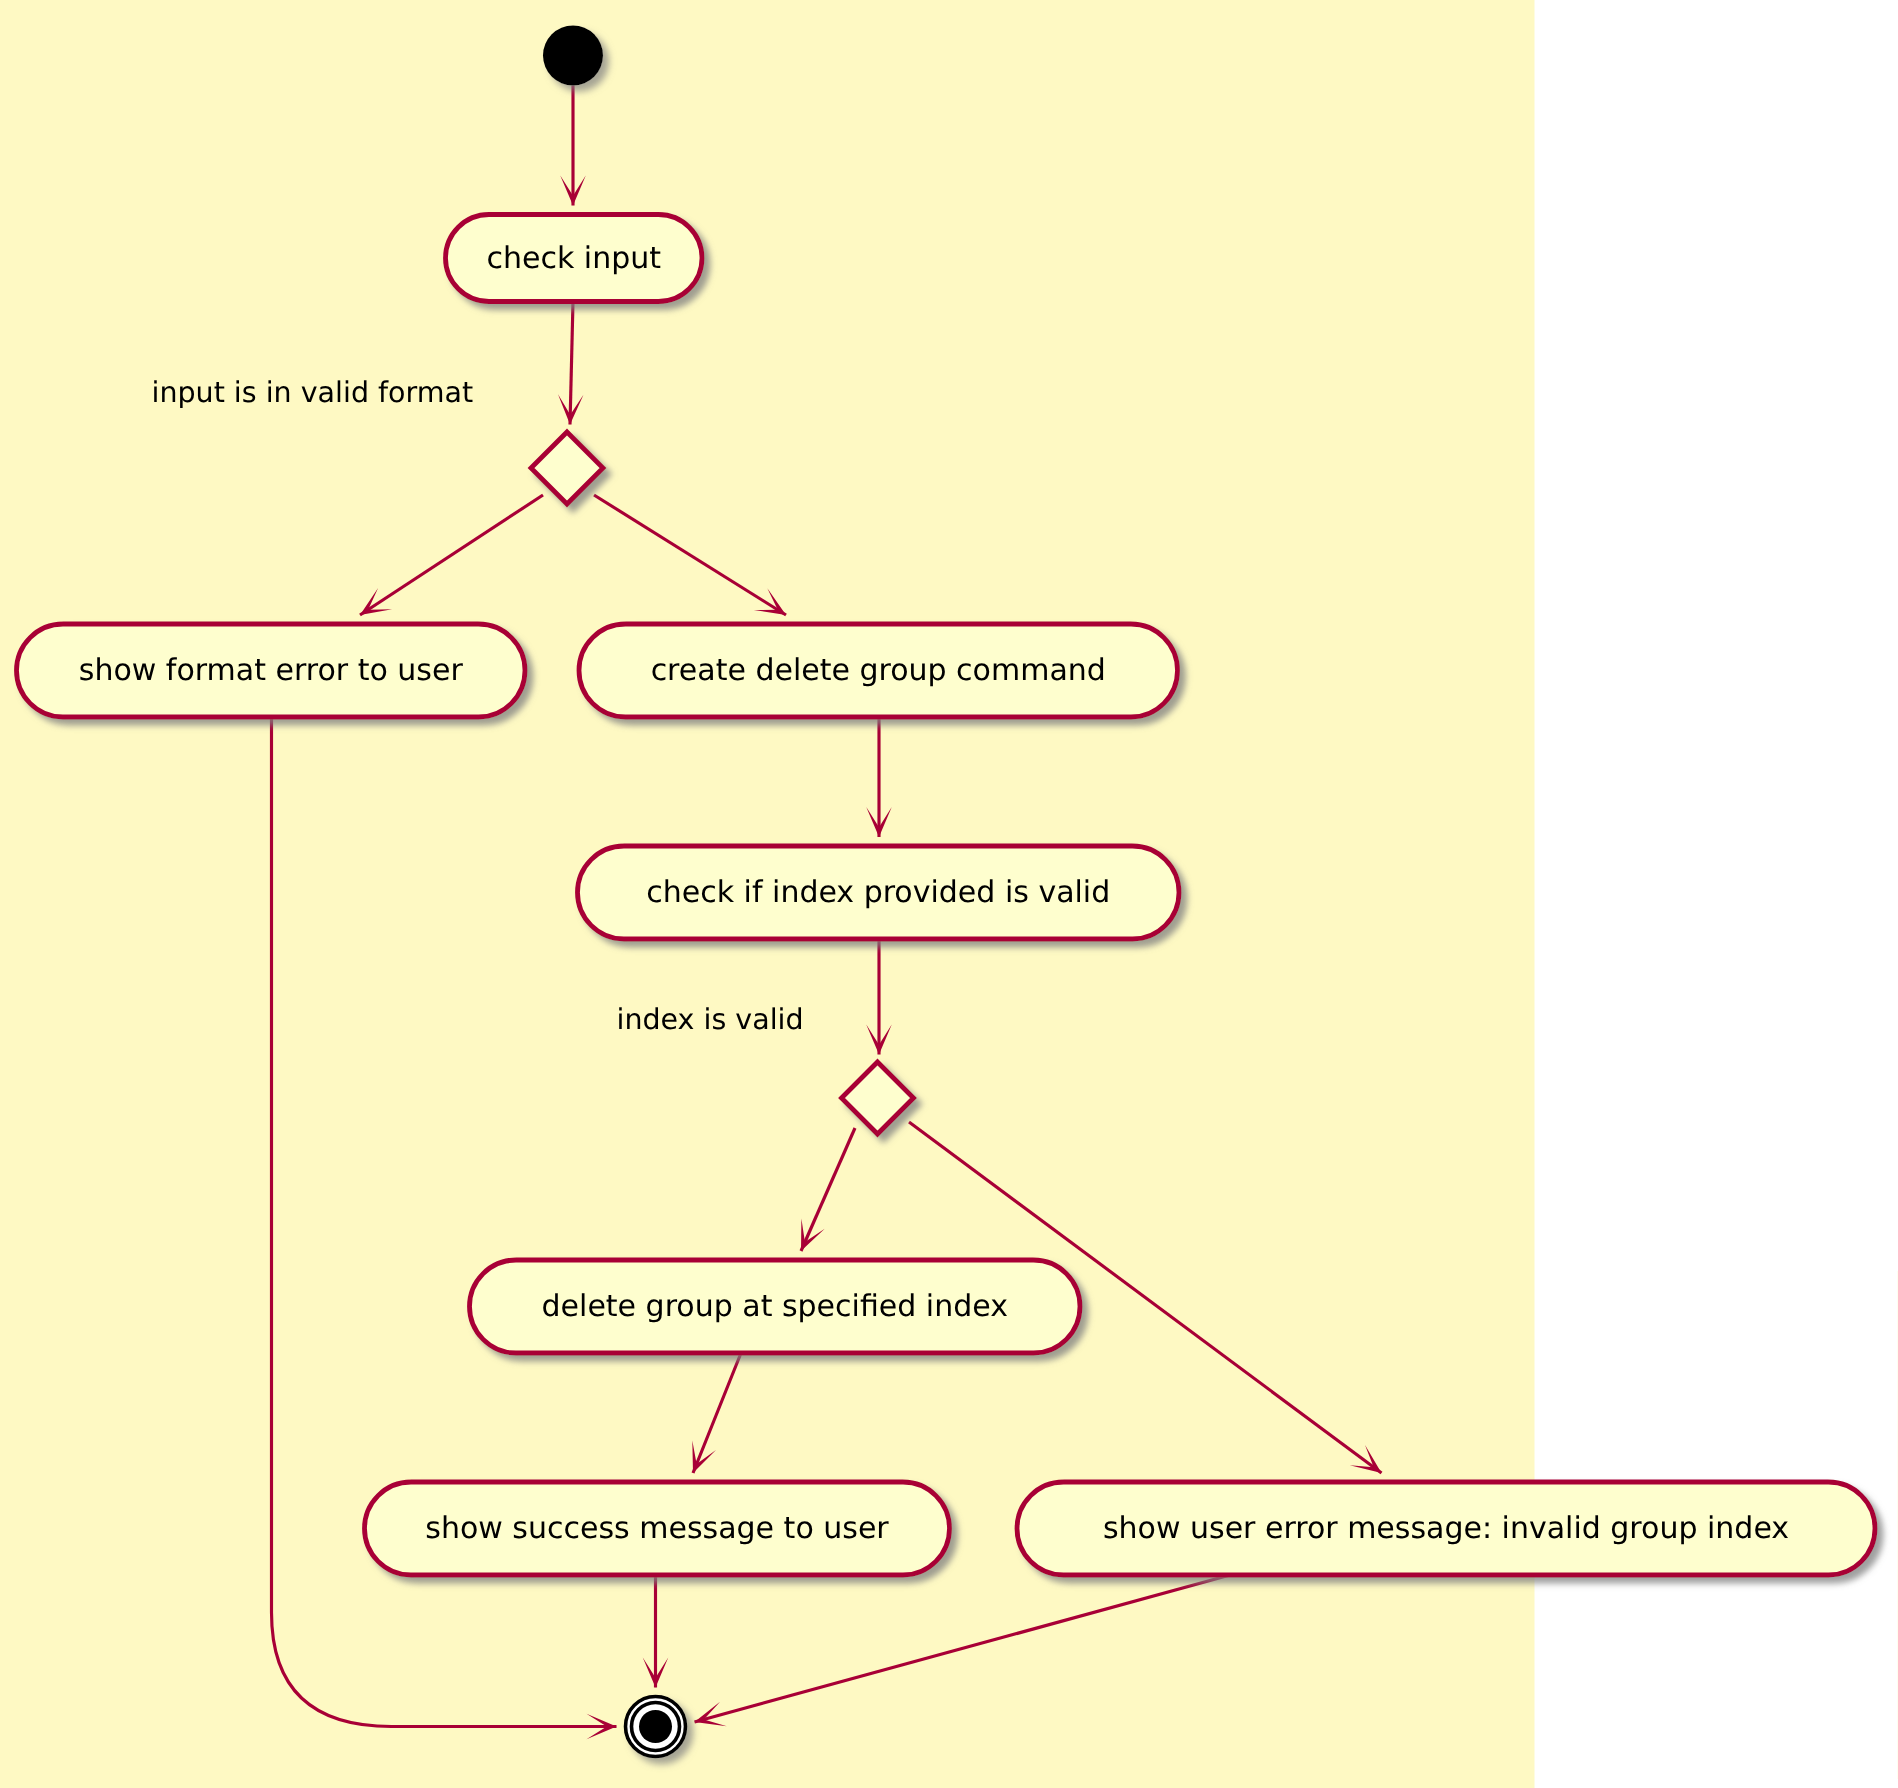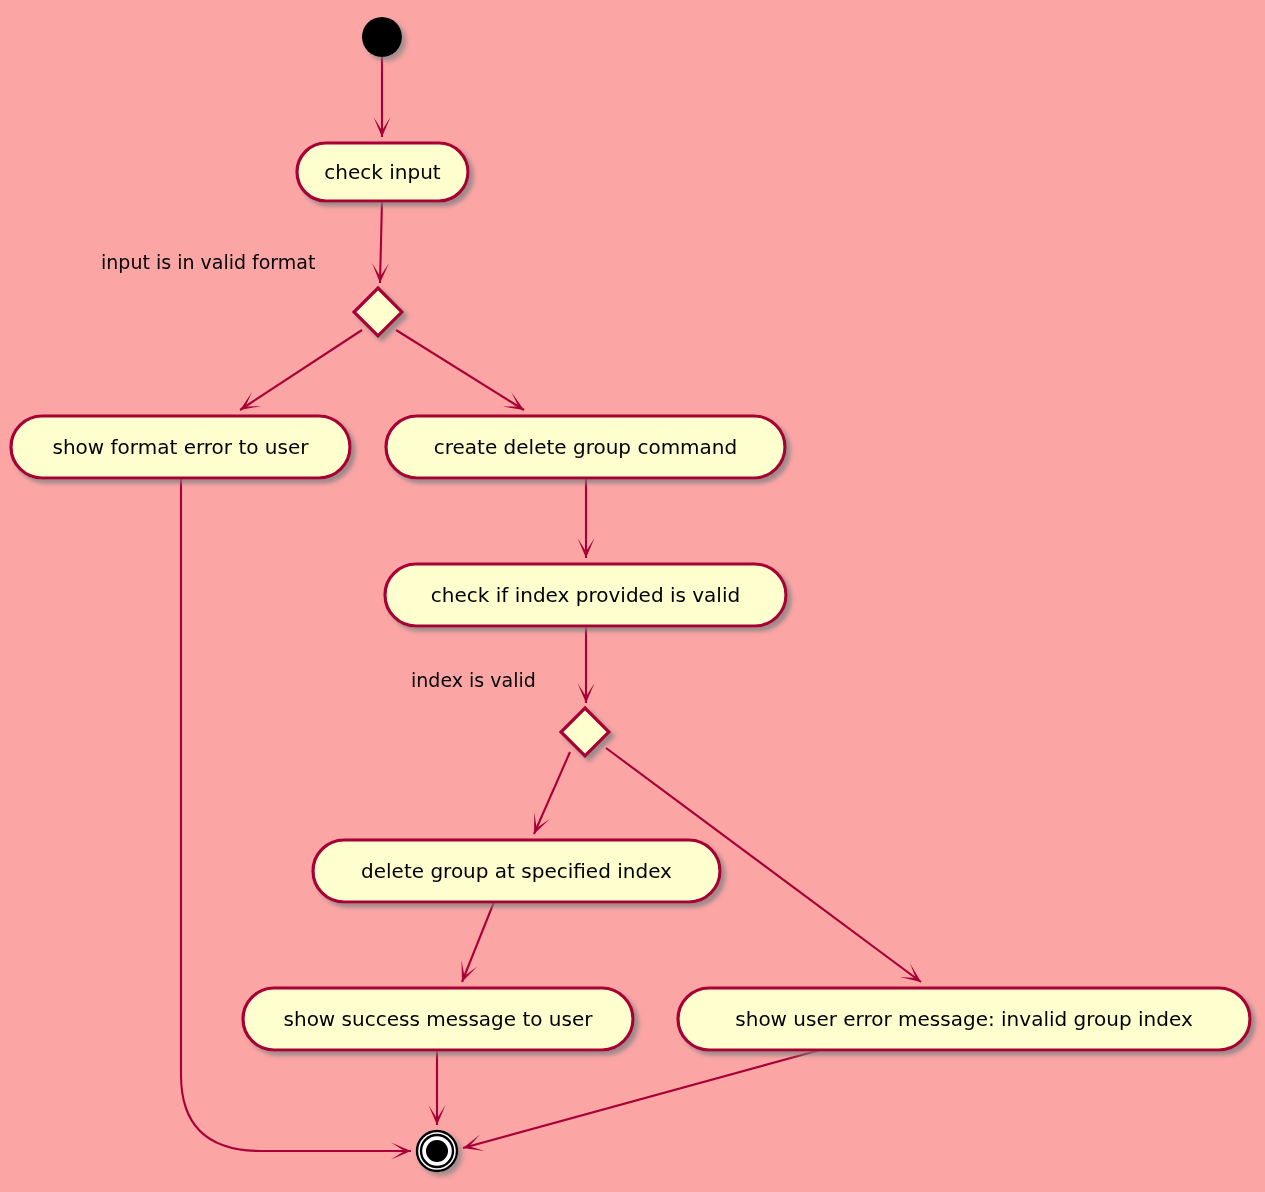--- a/index.html
+++ b/index.html
@@ -9,23 +9,23 @@
     background: #FFFFFF;
   }
   body {
     width: 1265px;
     height: 1192px;
     font-family: "DejaVu Sans", sans-serif;
     overflow: hidden;
   }
   #diagram-root {
     position: relative;
-    width: 1265px;
+    width: 1023px;
     height: 1192px;
-    background: #fca5a5;
+    background: #fef9c3;
   }
   svg#diagram-canvas {
     position: absolute;
     top: 0;
     left: 0;
     width: 1265px;
     height: 1192px;
     display: block;
   }
   .node-label {

